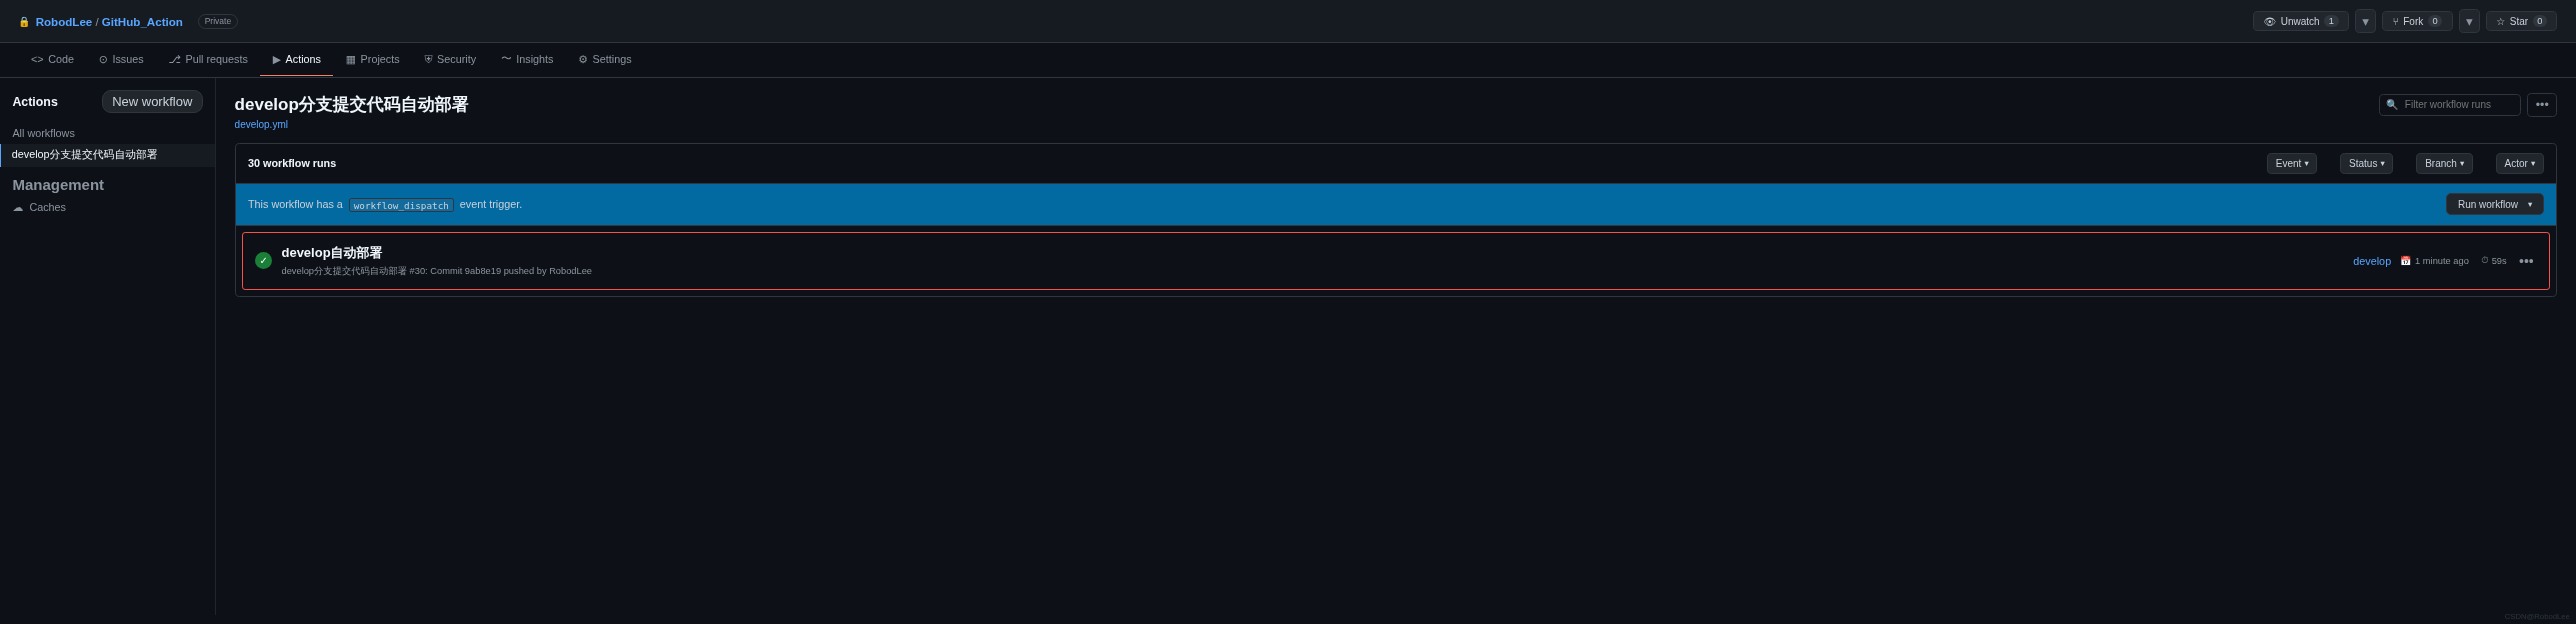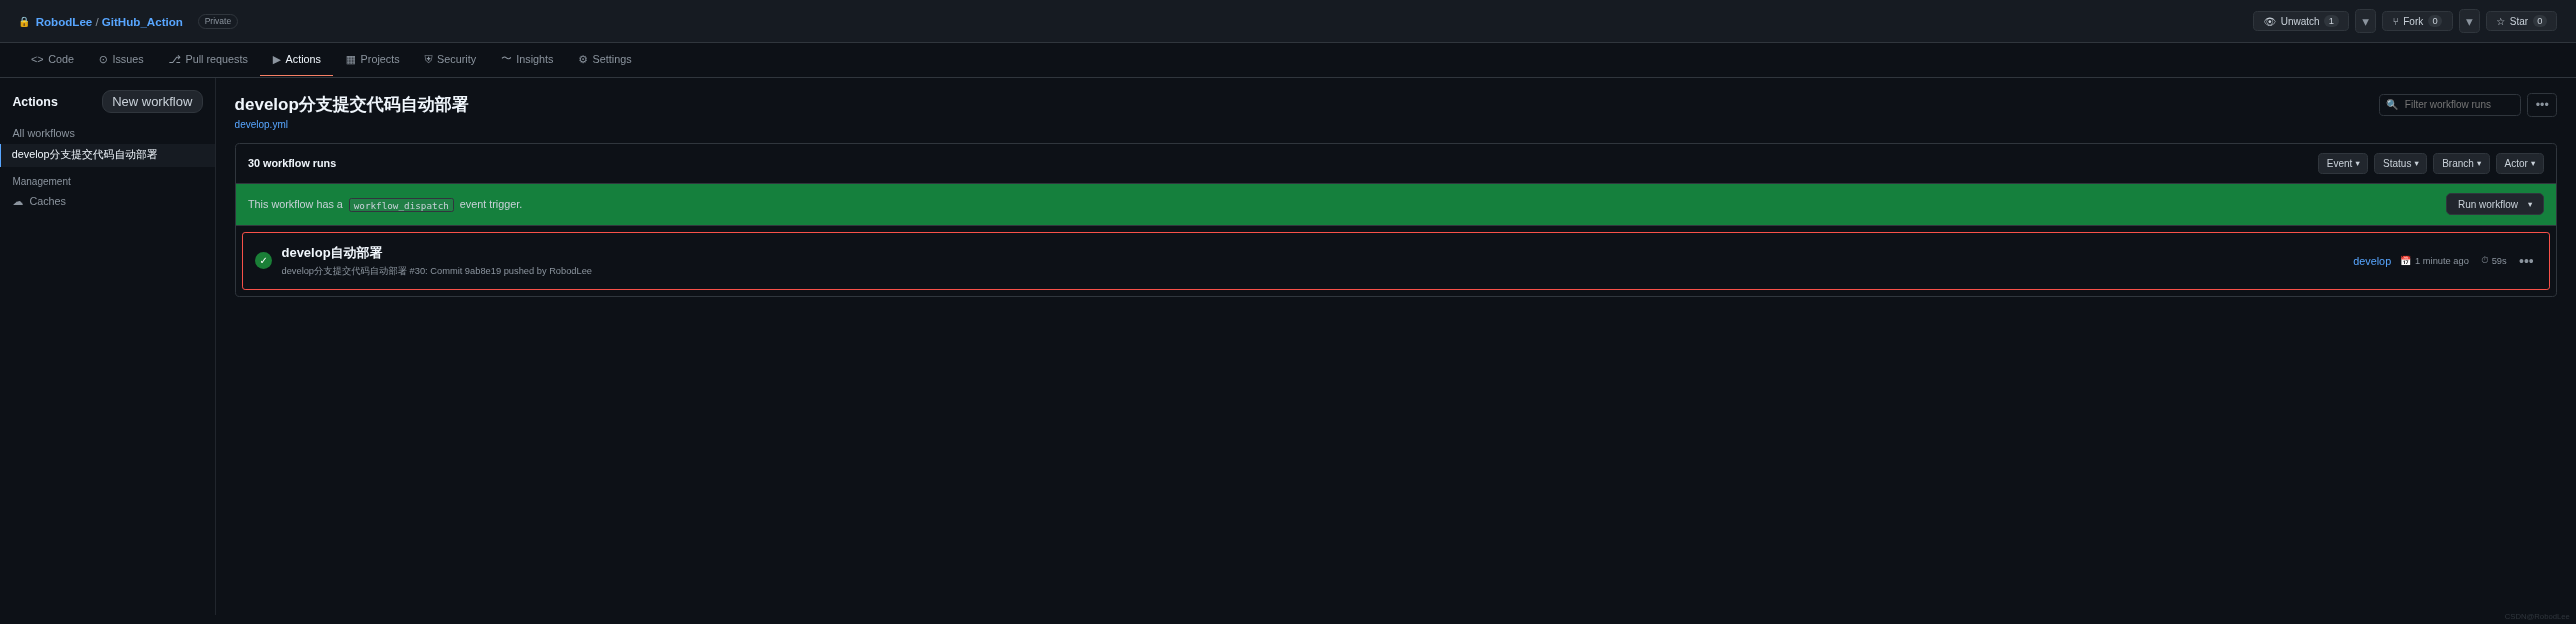--- a/index.html
+++ b/index.html
@@ -156,22 +156,22 @@
       font-size: 10.8px;
     }
     .sidebar-nav-item.active {
       color: #f0f6fc;
       background-color: #161b22;
       border-left: 1.5px solid #58a6ff;
       padding-left: 10.8px;
     }
     .sidebar-section-label {
       padding: 9.3px 12.4px 3.1px 12.4px;
-      font-size: 10px;
-      font-weight: 400;
+      font-size: 15px;
+      font-weight: 700;
       color: #8b949e;
       text-transform: none;
     }
     .sidebar-management-item {
       display: flex;
       align-items: center;
       gap: 6.2px;
       padding: 4.6px 12.4px;
       color: #8b949e;
       cursor: pointer;
@@ -253,21 +253,21 @@
       border-bottom: 0.8px solid #30363d;
     }
     .runs-count {
       font-size: 10.8px;
       font-weight: 600;
       color: #f0f6fc;
     }
     .runs-filters {
       display: flex;
       align-items: center;
-      gap: 6px;
+      gap: 23px;
     }
     .filter-dropdown {
       background-color: #21262d;
       border: 0.8px solid #30363d;
       color: #c9d1d9;
       border-radius: 4.6px;
       padding: 3.9px 7.7px;
       font-size: 10px;
       cursor: pointer;
       display: flex;
@@ -275,21 +275,21 @@
       gap: 3.1px;
     }
 
     
     .trigger-notice {
       display: flex;
       align-items: center;
       justify-content: space-between;
       padding: 9.3px 12.4px;
       border-bottom: 0.8px solid #30363d;
-      background-color: #15803d;
+      background-color: #0369a1;
     }
     .trigger-code {
       background-color: rgba(110, 118, 129, 0.15);
       border: 0.8px solid #30363d;
       border-radius: 2.3px;
       padding: 0.8px 3.9px;
       font-family: monospace;
       font-size: 9.3px;
       color: #c9d1d9;
     }

